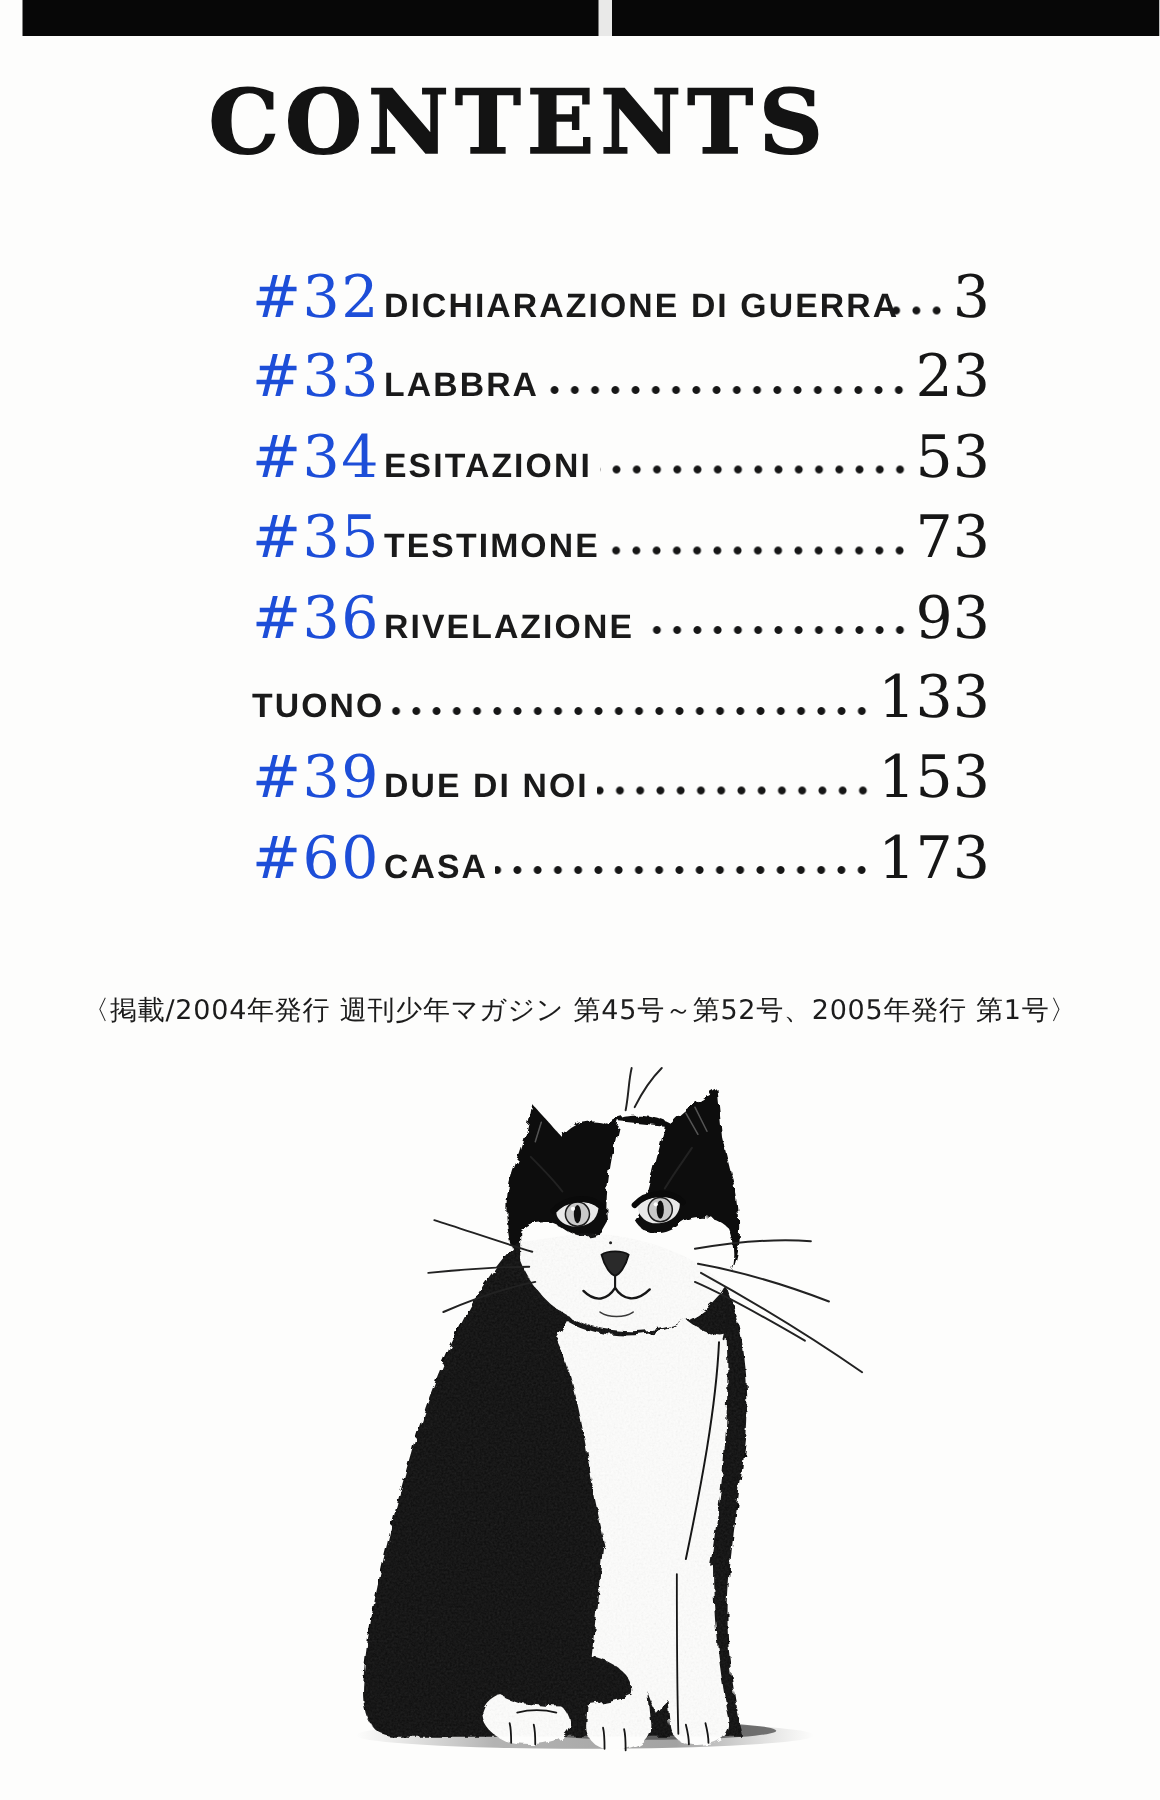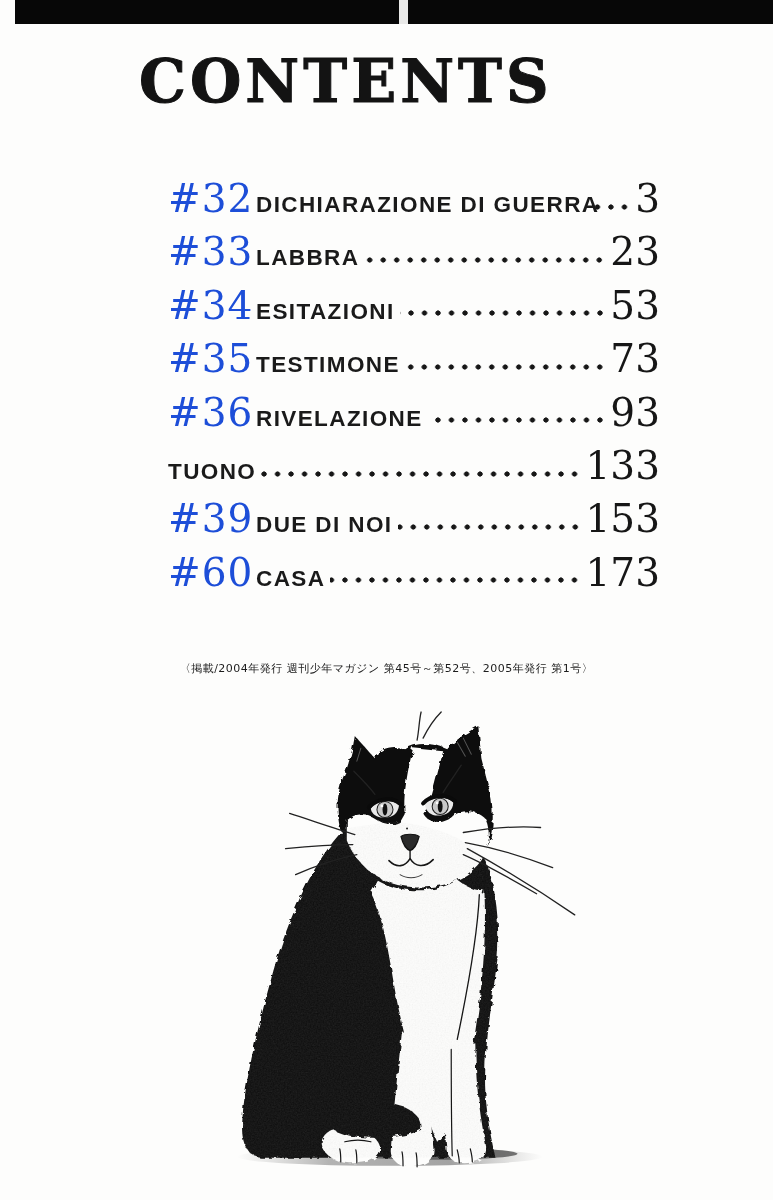--- a/index.html
+++ b/index.html
@@ -51,21 +51,21 @@
   }
   .pg{
     flex:0 0 auto;
     font-family:"DejaVu Serif","Liberation Serif",serif;
     font-size:39px;font-weight:500;color:#161616;
     text-align:right;padding-left:3px;white-space:nowrap;
   }
 
   .note{
     position:absolute;top:661px;left:0;width:773px;text-align:center;
-    font-size:11px;letter-spacing:.5px;color:#1c1c1c;
+    font-size:18px;letter-spacing:.5px;color:#1c1c1c;
     font-family:"DejaVu Sans","Liberation Sans",sans-serif;
   }
 
   .cat-wrap{position:absolute;left:193px;top:708px;width:404px;height:492px;}
   svg{display:block;}
 </style>
 </head>
 <body>
 
 <div class="page">

